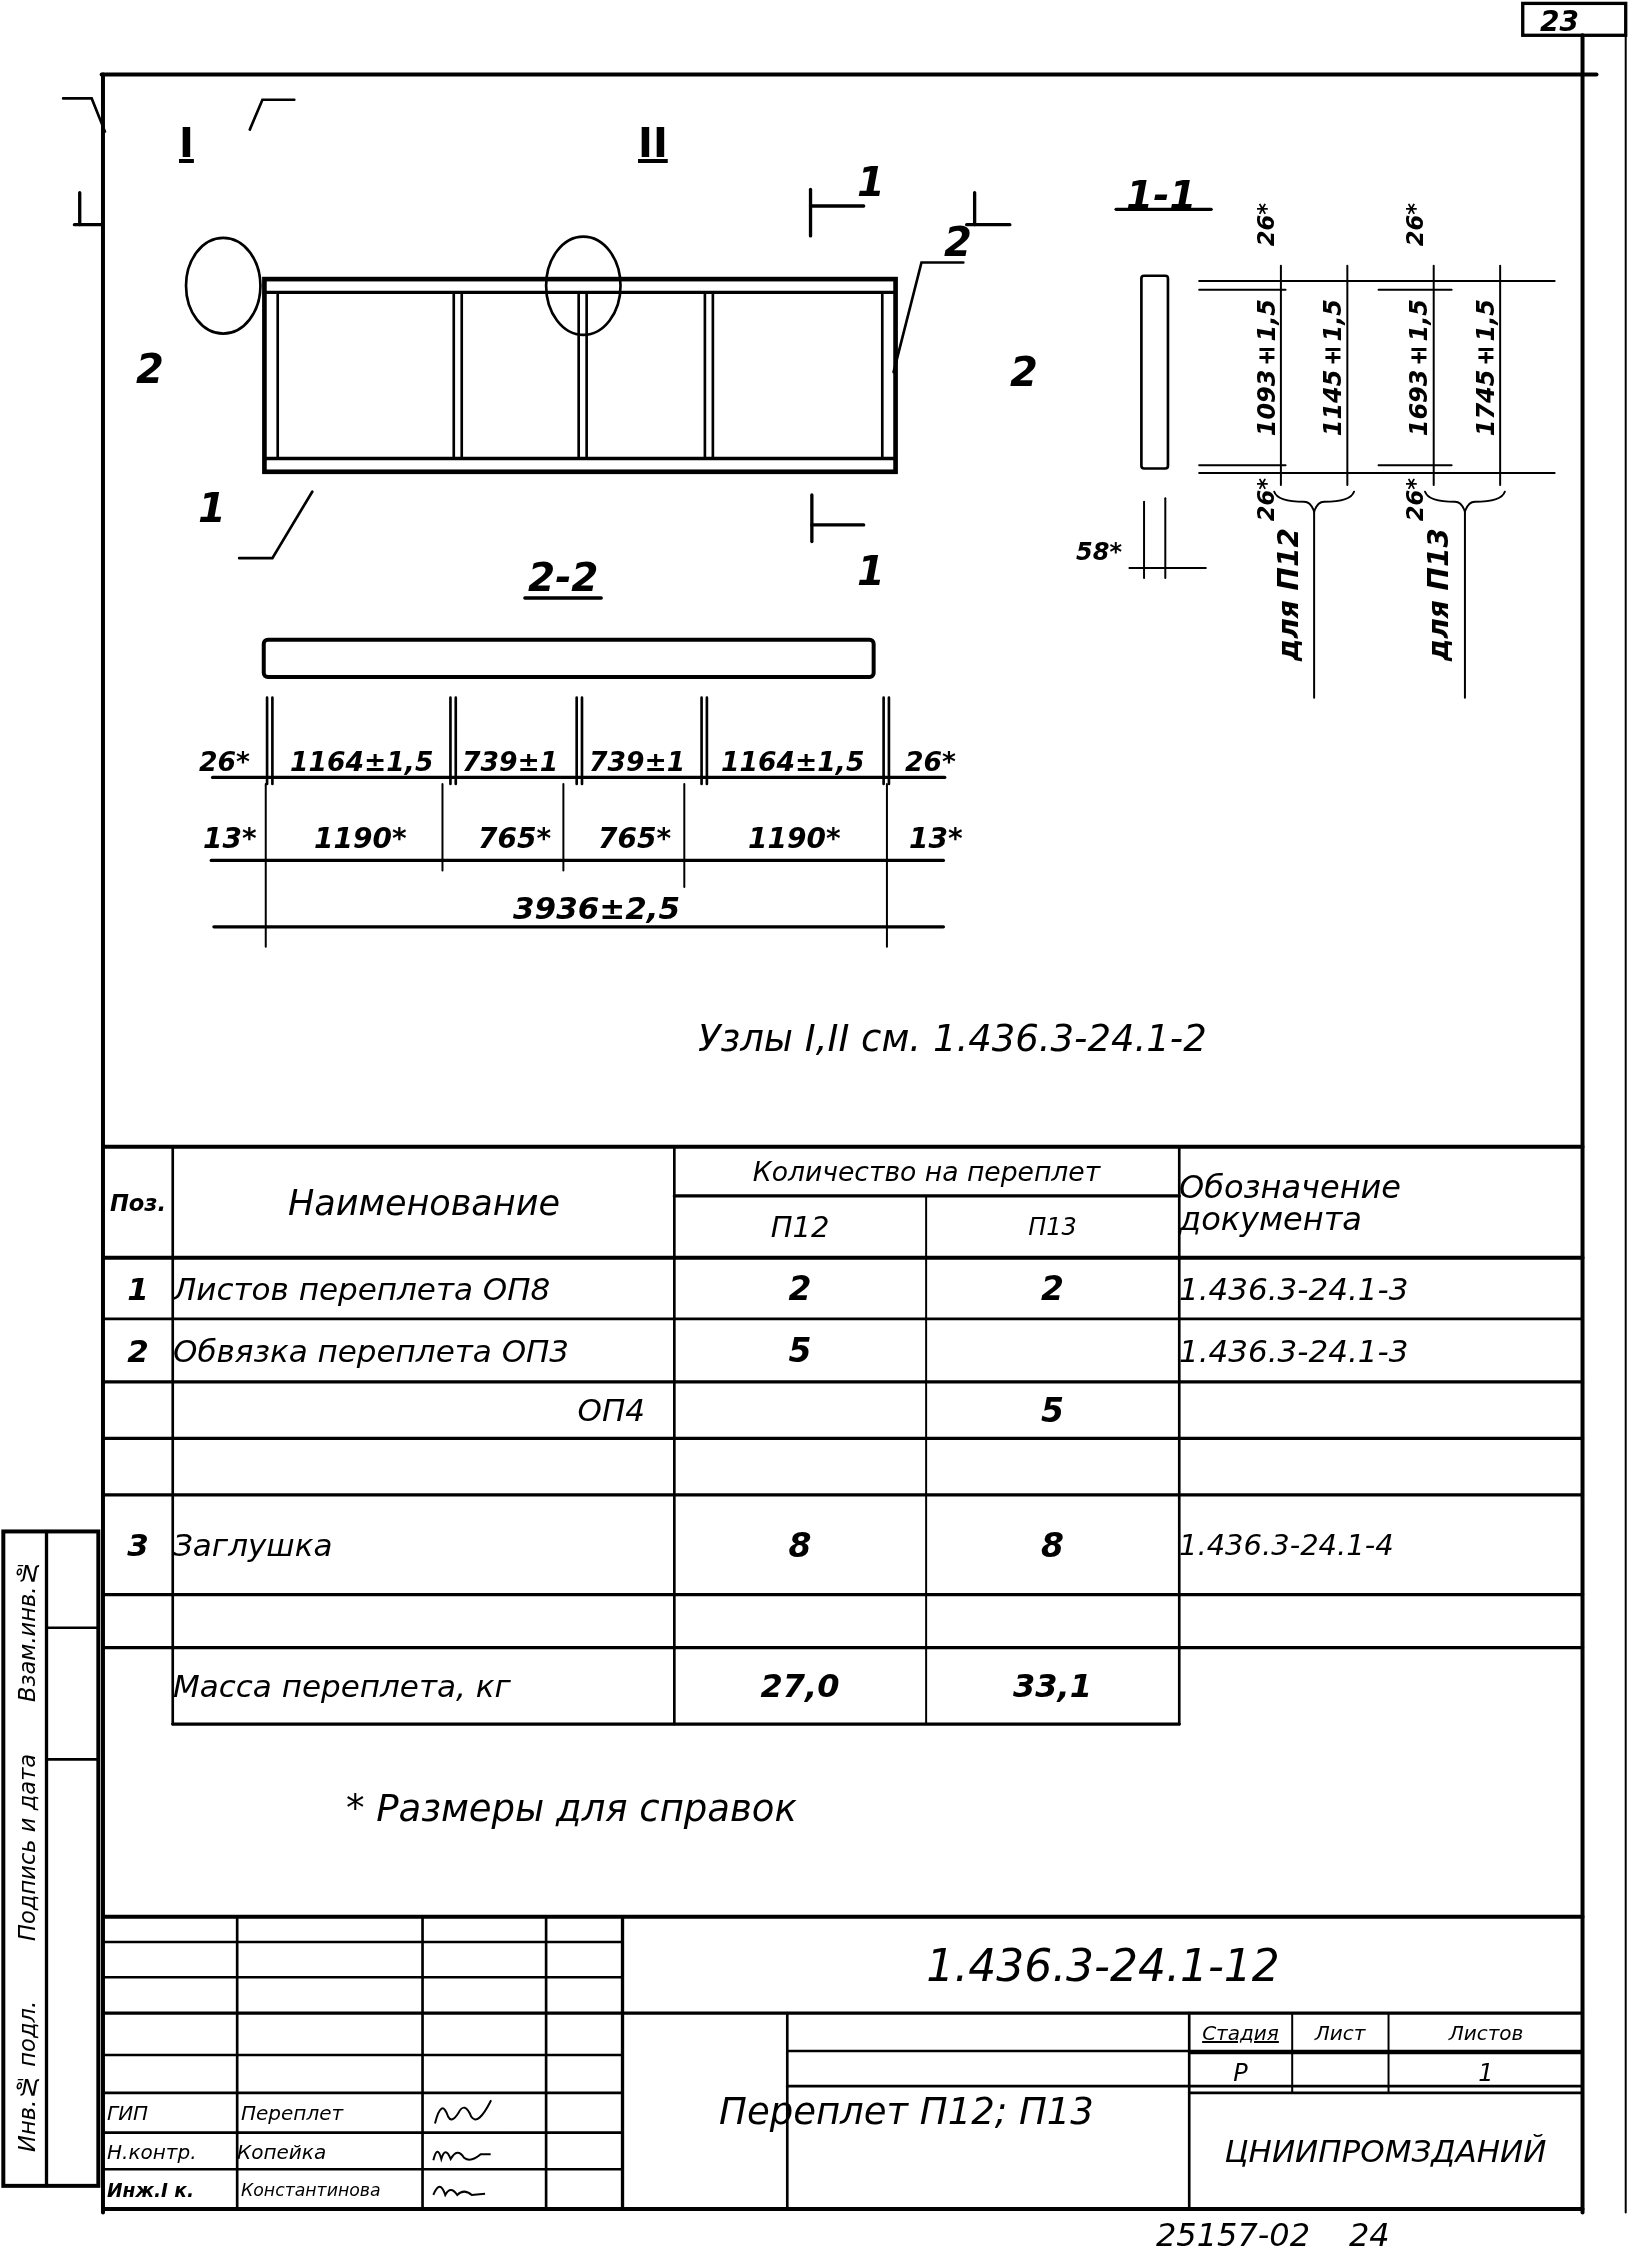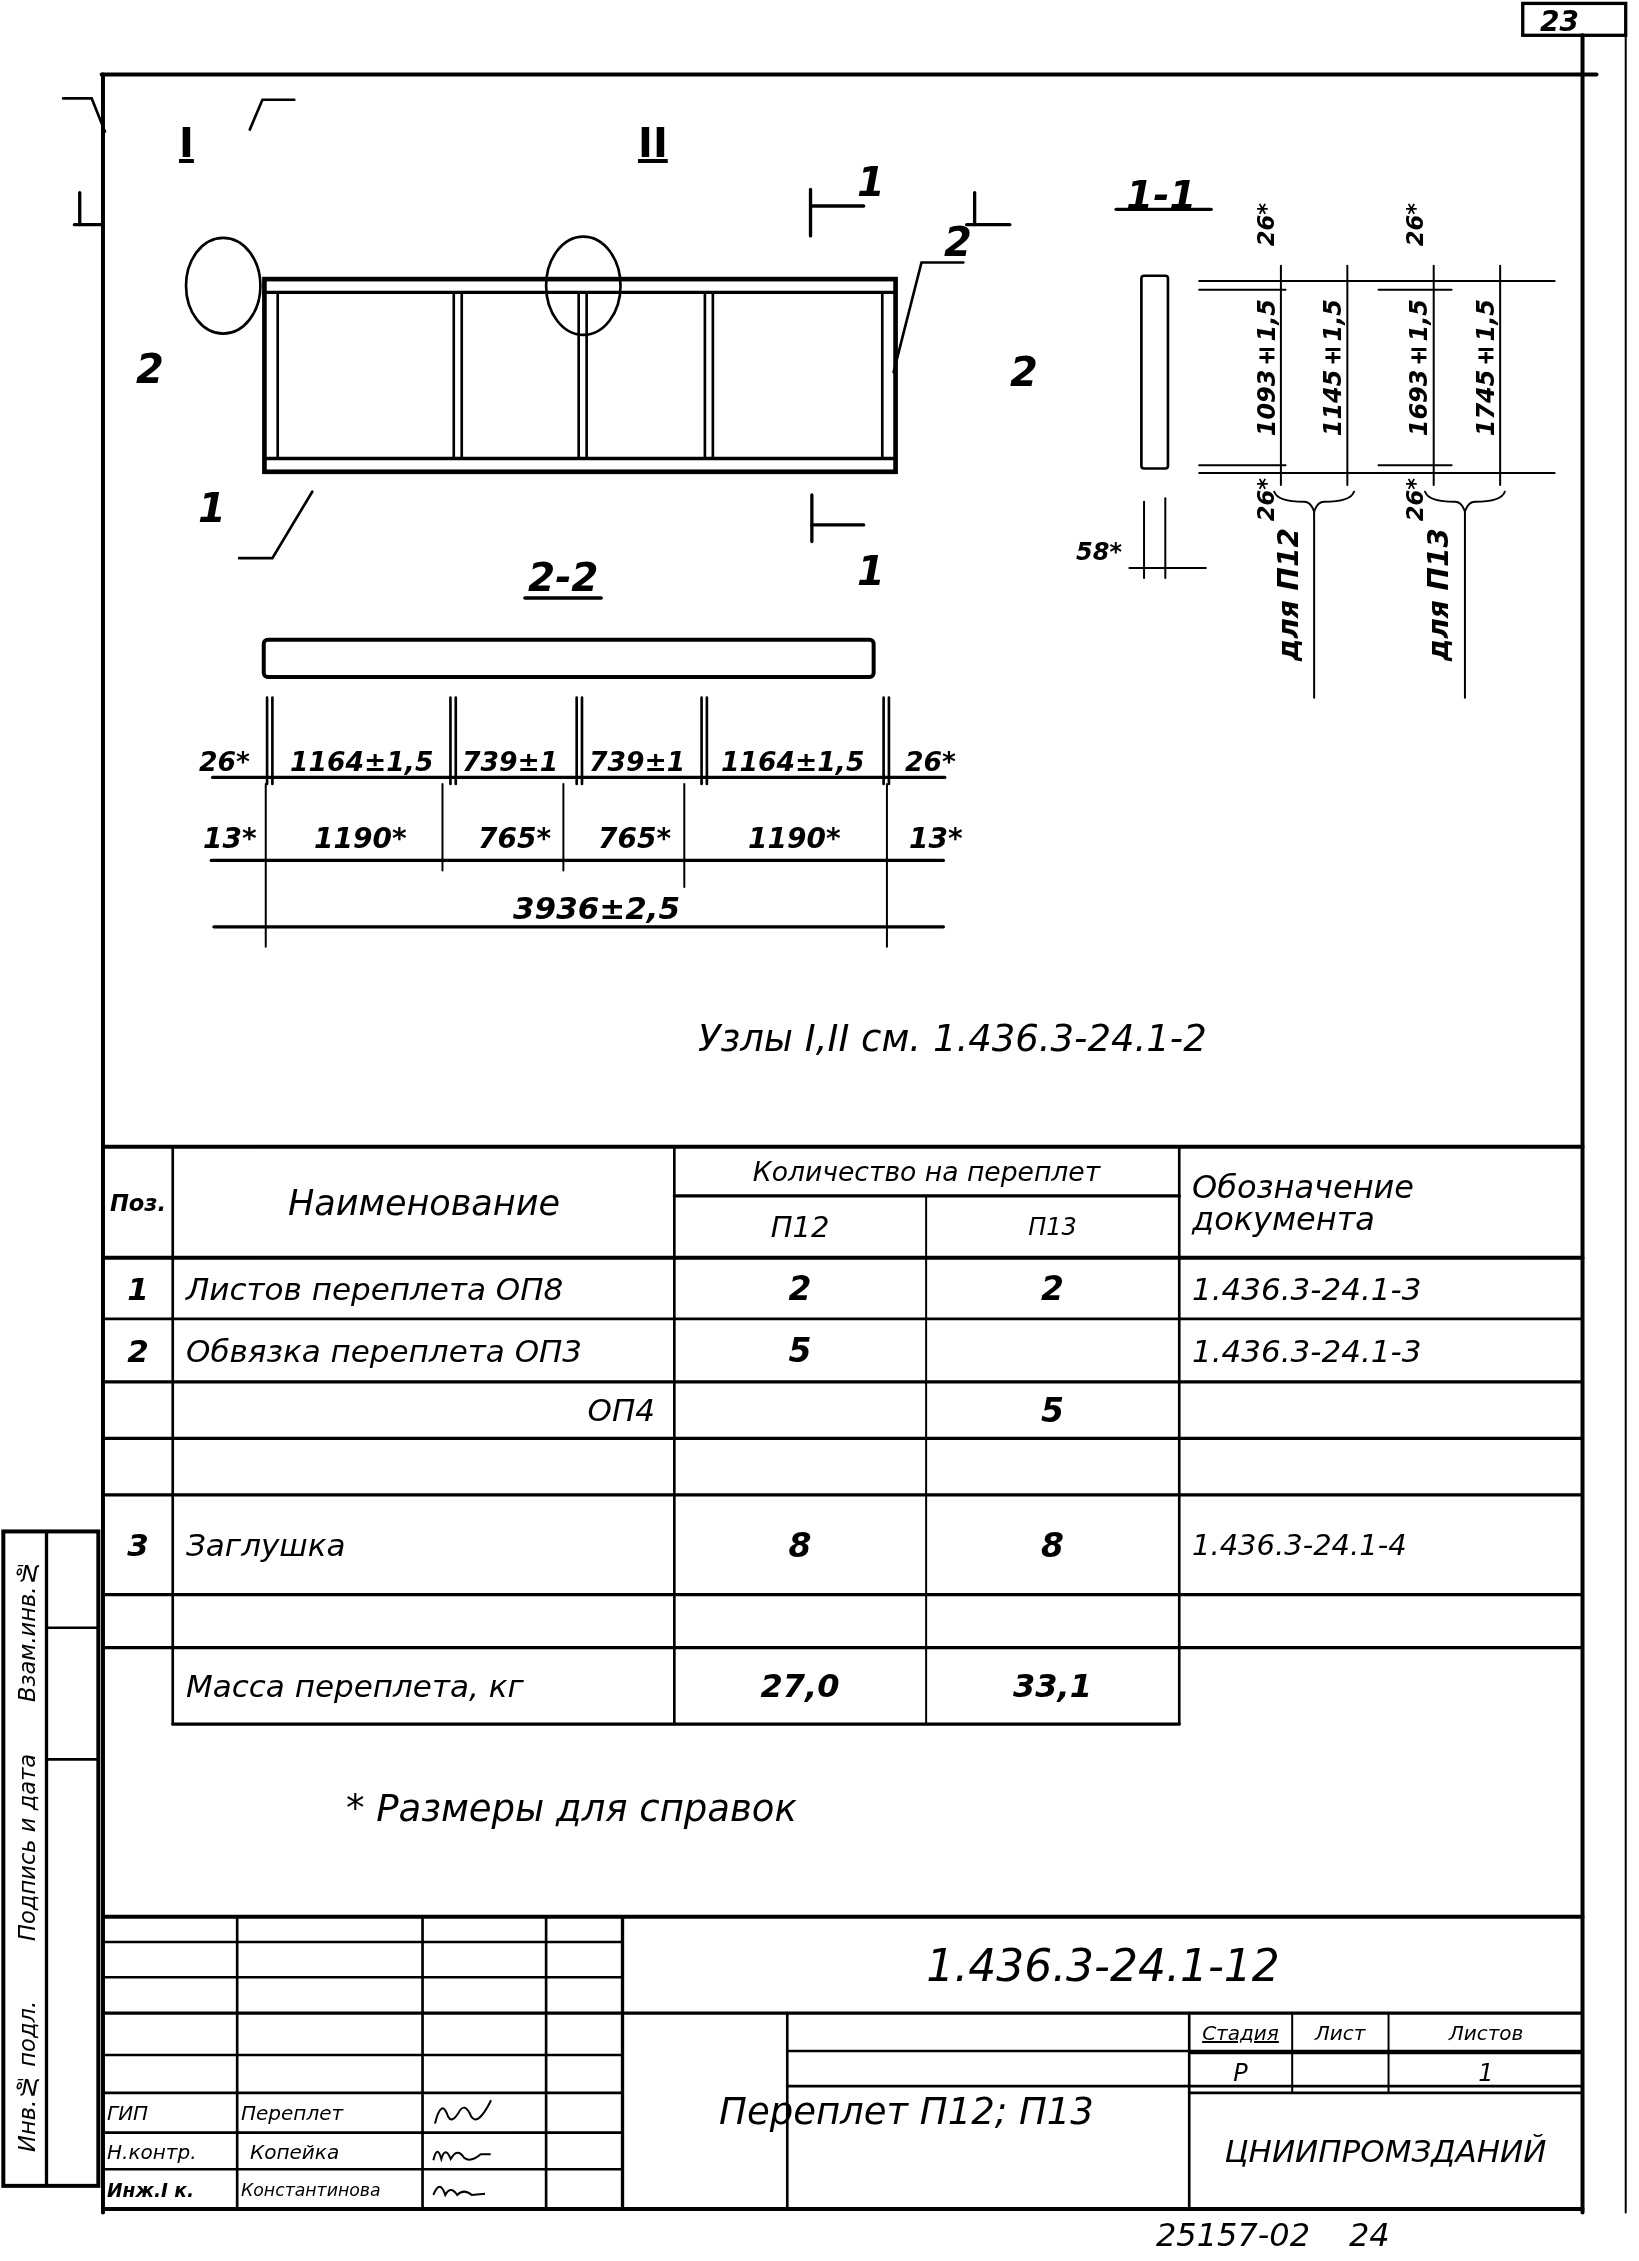--- a/index.html
+++ b/index.html
@@ -3,22 +3,22 @@
 <meta charset="utf-8">
 <style>
   html, body { margin:0; padding:0; background:#ffffff; }
   body { width:1639px; height:2261px; position:relative; overflow:hidden;
          font-family:"DejaVu Sans", "Liberation Sans", sans-serif; color:#000; }
   .abs { position:absolute; }
   .hand { font-family:"DejaVu Sans", sans-serif; font-style:italic; font-weight:bold; color:#000; white-space:nowrap; }
   svg.drawing { position:absolute; left:0; top:0; }
   .tcell { position:absolute; display:flex; align-items:center; box-sizing:border-box; }
   .center { justify-content:center; }
-  .right { justify-content:flex-end; padding-right:20px; }
-  .left  { justify-content:flex-start; padding-left:13px; }
+  .right { justify-content:flex-end; padding-right:30px; }
+  .left  { justify-content:flex-start; padding-left:0; }
   .vert { writing-mode:vertical-rl; transform:rotate(180deg); }
 </style>
 </head>
 <body>
 
 <svg class="drawing" width="1639" height="2261" viewBox="0 0 2467 3403">
   <g stroke="#000" fill="none" stroke-linecap="round">
 
     <rect x="2292" y="5" width="155" height="48" stroke-width="5"></rect>
 

